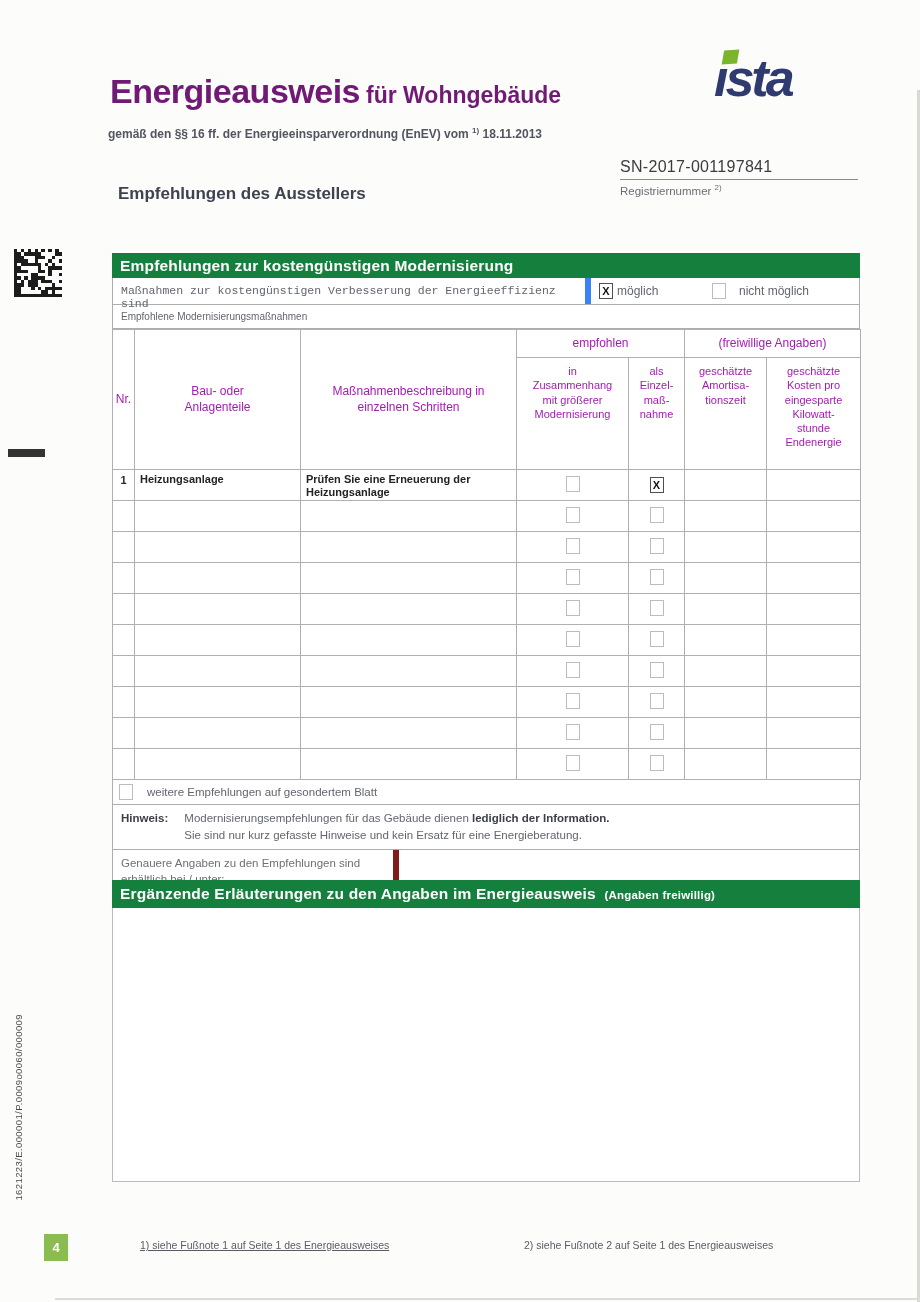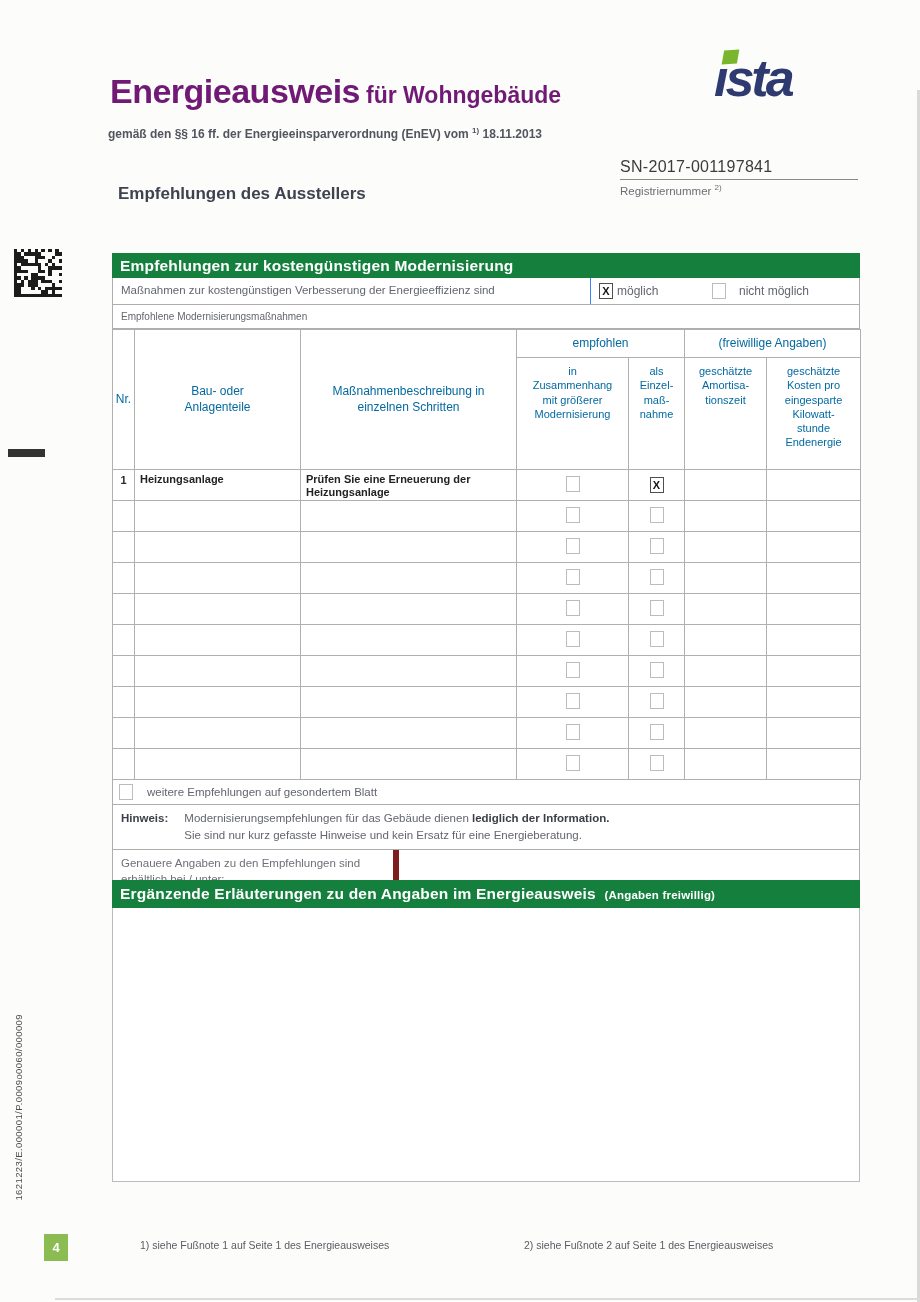--- a/index.html
+++ b/index.html
@@ -45,29 +45,29 @@
     box-sizing:border-box; height:25px; background:#15803d; color:#fff;
     font-size:15.5px; font-weight:600; line-height:25px; padding-left:8px;
     letter-spacing:0.2px;
   }
   .banner2{height:28px; line-height:28px;}
   .banner-small{font-size:11.5px; font-weight:600; margin-left:4px;}
   .brow{box-sizing:border-box; border:1px solid #aeaeae; border-top:none; background:#fff;}
   
   .rowA{display:flex; height:27px; align-items:stretch;}
   .rowA-label{width:478px; box-sizing:border-box; padding:6px 8px 0;
-    border-right:1px solid #3b82f6; font-size:11.5px; color:#63666f;}
+    border-right:6px solid #3b82f6; font-size:11.5px; color:#63666f;font-family:Liberation Mono, monospace;}
   .rowA-cbzone{flex:1; display:flex; align-items:center; padding-left:8px; font-size:12px; color:#63666f;}
   .rowA-cbzone .lbl1{margin-left:4px; width:95px;}
   .rowA-cbzone .lbl2{margin-left:13px;}
   .rowB{height:24px; line-height:24px; padding-left:8px; font-size:10px; color:#63666f;}
   
   table.mtab{border-collapse:collapse; table-layout:fixed; width:748px; background:#fff;}
   .mtab th,.mtab td{border:1px solid #b0b0b0; padding:0; overflow:hidden;}
-  .mtab thead th{font-weight:normal; color:#0369a1; font-size:11px; line-height:1.3;
+  .mtab thead th{font-weight:normal; color:#a21caf; font-size:11px; line-height:1.3;
     white-space:pre-line; vertical-align:middle; text-align:center;}
   .mtab thead .grp{height:27px; font-size:12px;}
   .mtab thead .sub{height:105px; vertical-align:top; padding-top:6px;}
   .mtab thead{border-bottom:1px solid #8f8f8f;}
   .mtab tbody td{height:26px; vertical-align:top; font-size:11px;}
   .mtab td.c-nr{text-align:center; padding-top:4px; color:#2a2a2a; font-weight:600;}
   .mtab td.c-bau,.mtab td.c-mass{padding:3px 5px 0; color:#232323; font-weight:600; line-height:1.15; font-size:11px;}
   .mtab td.c-cb{text-align:center; vertical-align:middle;}
   
   .cb{display:inline-block; box-sizing:border-box; width:14px; height:16px;
@@ -85,21 +85,21 @@
   .gen-left{width:286px; box-sizing:border-box; border-right:6px solid #7f1d1d;
     padding:5px 8px; font-size:11.5px; color:#6d7078; white-space:pre-line; line-height:1.4;}
   .gen-right{flex:1; padding:17px 0 0 10px; font-size:12px; font-weight:bold; color:#1e1e1e;}
   
   .notes-box{box-sizing:border-box; height:274px; background:#fff;
     border:1px solid #bbb; border-top:none;}
   
   .page-num{position:absolute; left:44px; top:1234px; width:24px; height:27px;
     background:#8abc52; color:#fff; font-size:13px; font-weight:bold;
     text-align:center; line-height:27px;}
-  .fn1{position:absolute; left:140px; top:1239px; font-size:10.5px; color:#595c63;}
+  .fn1{position:absolute; left:140px; top:1239px; font-size:10.5px; color:#595c63;text-decoration:underline;}
   .fn2{position:absolute; left:524px; top:1239px; font-size:10.5px; color:#595c63;}
   
   .edge-r{position:absolute; right:0; top:90px; width:3px; height:1212px; background:#d9d9d6;}
   .edge-b{position:absolute; left:55px; top:1298px; width:865px; height:2px; background:#dcdcd9;}
 </style>
 </head>
 <body>
 
 <div class="page">
 

